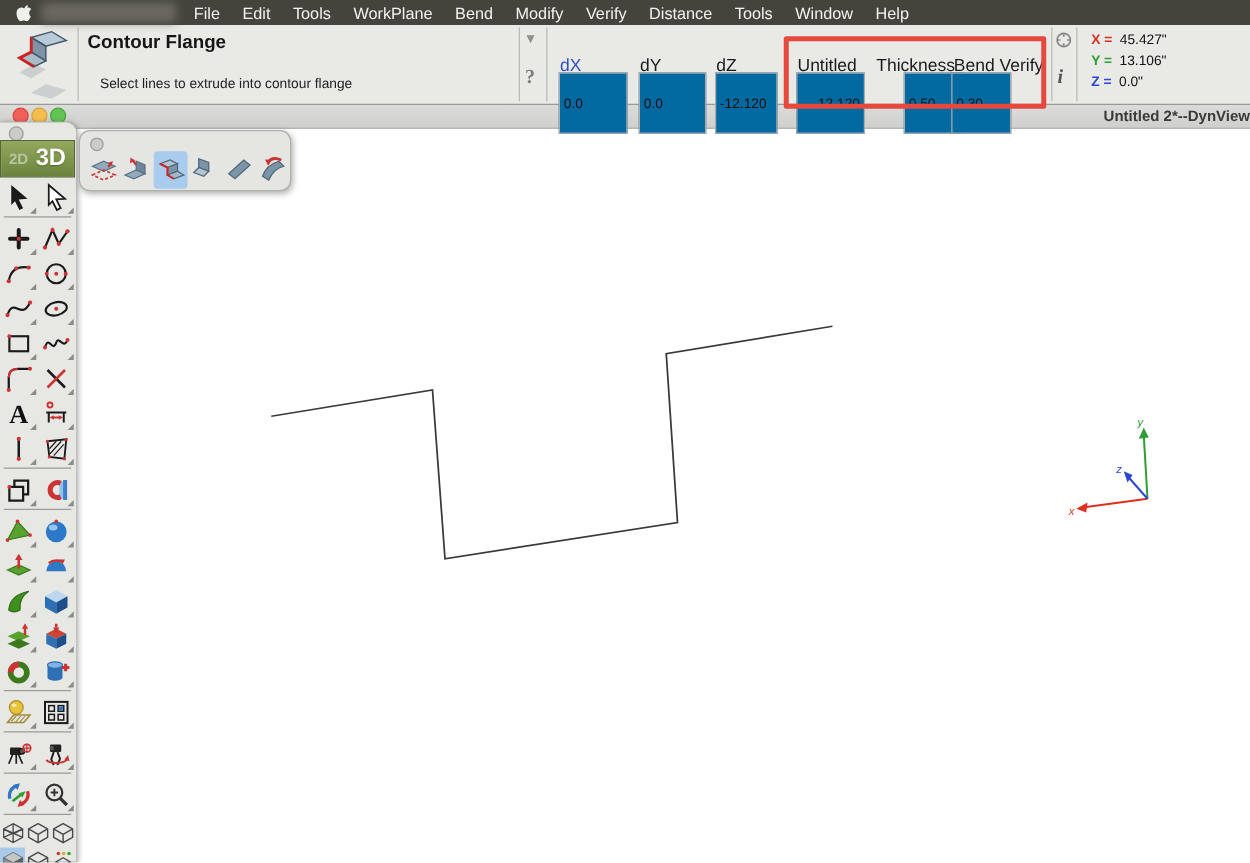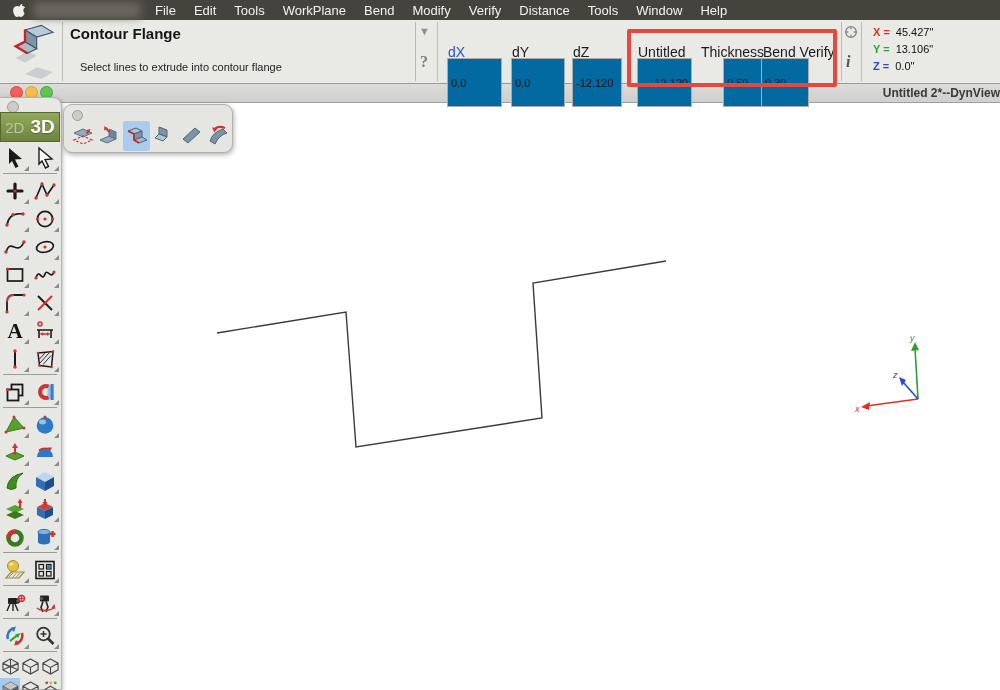--- a/index.html
+++ b/index.html
@@ -39,21 +39,21 @@
   .light.g{left:40px;background:#61c454;border:1px solid #47a73c}
 
   
   .main{position:absolute;top:103px;left:0;width:1000px;height:587px;background:#fff;z-index:0}
   .overlay{position:absolute;left:0;top:0;width:1000px;height:690px;z-index:2;pointer-events:none}
 
   
   .palette{position:absolute;left:0;top:97px;width:62px;height:593px;background:#e7e7e4;border:1px solid #b3b3b0;border-left:none;border-radius:0 9px 0 0;box-shadow:1px 1px 4px rgba(0,0,0,.25);z-index:6;box-sizing:border-box}
   .closedot{position:absolute;left:7px;top:3px;width:10px;height:10px;border-radius:50%;background:#cbcbc9;border:1px solid #9e9e9c}
   .toggle{position:absolute;left:0px;top:14px;width:60px;height:30px;background:linear-gradient(#93a95c,#6b833d);border:1px solid #55682f;display:flex;align-items:center;justify-content:center;gap:6px;box-sizing:border-box}
-  .toggle .t2d{font-size:15px;font-weight:normal;color:#b9c4a2}
+  .toggle .t2d{font-size:12px;font-weight:bold;color:#b9c4a2}
   .toggle .t3d{font-size:19px;font-weight:bold;color:#fff;text-shadow:0 1px 1px rgba(0,0,0,.3)}
   .grid{position:absolute;left:0;top:46px;width:60px}
   .row{display:flex;height:28px}
   .cell{width:30px;display:flex;align-items:center;justify-content:center;position:relative}
   .cell svg{width:24px;height:24px}
   .fly{position:absolute;right:1px;bottom:1px;width:0;height:0;border-left:5px solid transparent;border-bottom:5px solid #8b8b89}
   .psep{height:3px;border-top:1px solid #9c9c9a;margin:1px 3px 0 3px}
   .row3{display:flex;height:23px}
   .cell3{width:20px;display:flex;align-items:center;justify-content:center}
   .cell3 svg{width:19px;height:19px}

